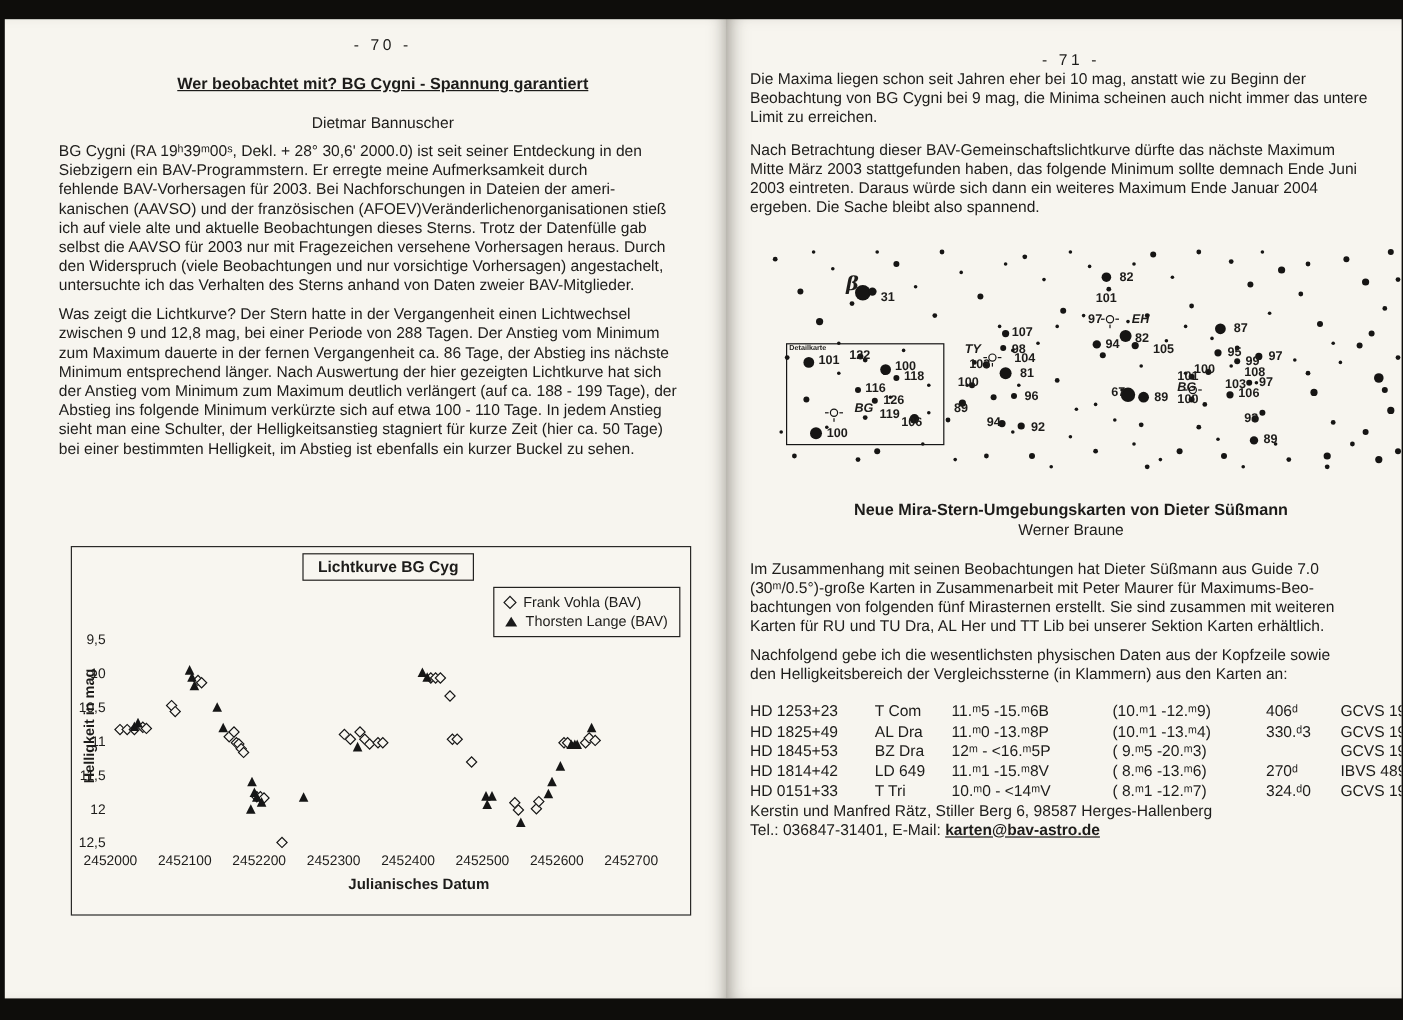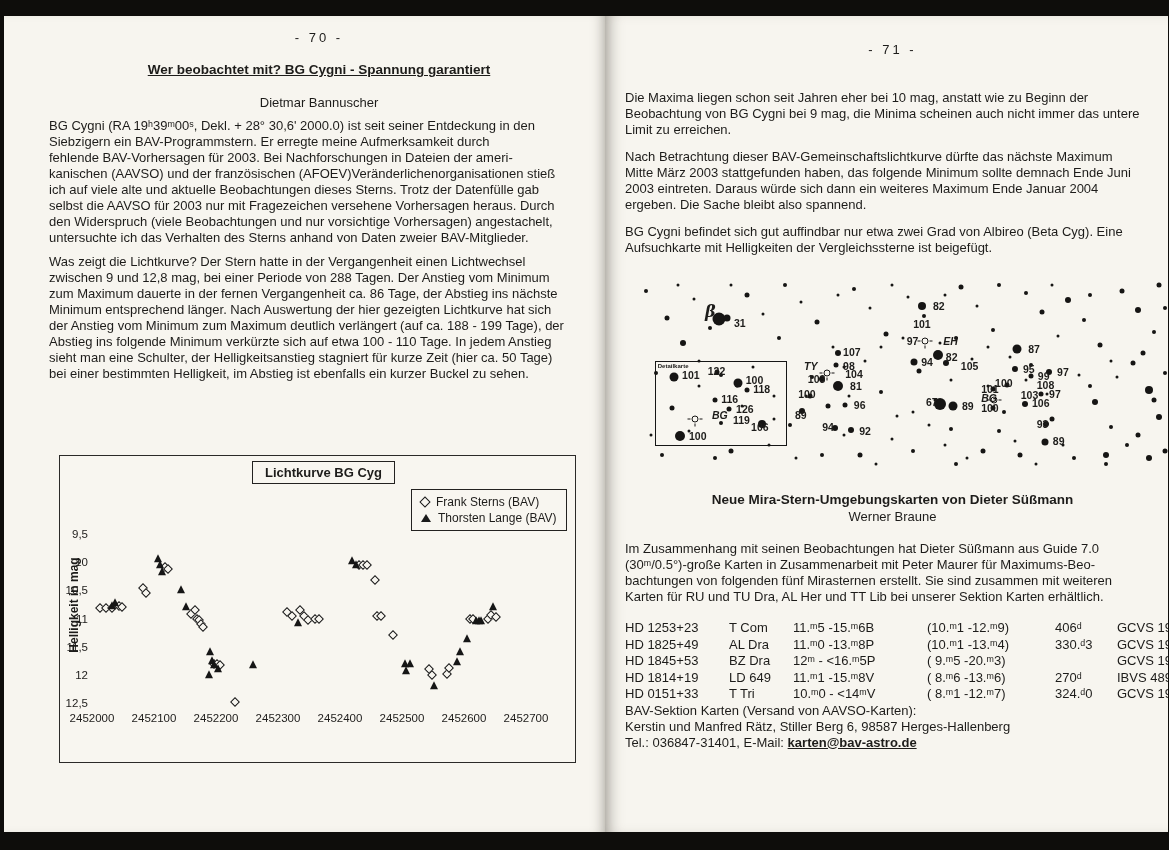--- a/index.html
+++ b/index.html
@@ -87,21 +87,21 @@
 Abstieg ins folgende Minimum verkürzte sich auf etwa 100 - 110 Tage. In jedem Anstieg
 sieht man eine Schulter, der Helligkeitsanstieg stagniert für kurze Zeit (hier ca. 50 Tage)
 bei einer bestimmten Helligkeit, im Abstieg ist ebenfalls ein kurzer Buckel zu sehen.</div>
     </div>
 
     <div class="lc-fig">
       <div class="lc-title">Lichtkurve BG Cyg</div>
       <div class="lc-legend">
         <div class="lg-row">
           <span class="lg-dia"></span>
-          <span>Frank Sterns (BAV)</span>
+          <span>Frank Vohla (BAV)</span>
         </div>
         <div class="lg-row">
           <span class="lg-tri"></span>
           <span>Thorsten Lange (BAV)</span>
         </div>
       </div>
       <div class="lc-ylab">Helligkeit in mag</div>
       <div class="lc-scale" id="lc-scale">
           <div class="ytick" style="top: 0%;">9,5</div>
           <div class="ytick" style="top: 16.6667%;">10</div>
@@ -181,35 +181,34 @@
           <div class="pt-t" style="left: 73.2857%; top: 76.6667%;"></div>
           <div class="pt-t" style="left: 78.8571%; top: 90%;"></div>
           <div class="pt-t" style="left: 84%; top: 76%;"></div>
           <div class="pt-t" style="left: 84.7143%; top: 70%;"></div>
           <div class="pt-t" style="left: 86.4286%; top: 62%;"></div>
           <div class="pt-t" style="left: 88.5714%; top: 51.6667%;"></div>
           <div class="pt-t" style="left: 89.1429%; top: 51.6667%;"></div>
           <div class="pt-t" style="left: 89.7143%; top: 51.6667%;"></div>
           <div class="pt-t" style="left: 92.4286%; top: 43.3333%;"></div>
         </div>
+      <div class="lc-xlab">Julianisches Datum</div>
     </div>
   </div>
 
   <div class="page page-right">
     <div class="col-r">
       <div class="pnum" style="margin-top:26px">- 71 -</div>
-      <div class="para" style="margin-top:32px">Die Maxima liegen schon seit Jahren eher bei 10 mag, anstatt wie zu Beginn der
+      <div class="para" style="margin-top:0">Die Maxima liegen schon seit Jahren eher bei 10 mag, anstatt wie zu Beginn der
 Beobachtung von BG Cygni bei 9 mag, die Minima scheinen auch nicht immer das untere
 Limit zu erreichen.</div>
       <div class="para" style="margin-top:11px">Nach Betrachtung dieser BAV-Gemeinschaftslichtkurve dürfte das nächste Maximum
 Mitte März 2003 stattgefunden haben, das folgende Minimum sollte demnach Ende Juni
 2003 eintreten. Daraus würde sich dann ein weiteres Maximum Ende Januar 2004
 ergeben. Die Sache bleibt also spannend.</div>
-      <div class="para" style="margin-top:11px">BG Cygni befindet sich gut auffindbar nur etwa zwei Grad von Albireo (Beta Cyg). Eine
-Aufsuchkarte mit Helligkeiten der Vergleichssterne ist beigefügt.</div>
 
       <div class="star-chart" id="star-chart">
         <div class="inset">
           <div class="inset-label">Detailkarte</div>
         </div>
       <div class="star" style="left: 15.7%; top: 20.5%; width: 13px; height: 13px;"></div>
           <div class="star" style="left: 17.2%; top: 20%; width: 7px; height: 7px;"></div>
           <div class="star" style="left: 53.6%; top: 13.8%; width: 8px; height: 8px;"></div>
           <div class="star" style="left: 56.6%; top: 39%; width: 10px; height: 10px;"></div>
           <div class="star" style="left: 52.1%; top: 42.6%; width: 7px; height: 7px;"></div>
@@ -430,20 +429,22 @@
           <div class="slabel" style="left: 21.7%; top: 75.9%;">106</div>
           <div class="slabel" style="left: 10.1%; top: 80.5%;">100</div>
         </div>
 
       <div class="sec-title" style="margin-top:18px">Neue Mira-Stern-Umgebungskarten von Dieter Süßmann</div>
       <div class="sec-author" style="margin-top:1px">Werner Braune</div>
       <div class="para" style="margin-top:16px">Im Zusammenhang mit seinen Beobachtungen hat Dieter Süßmann aus Guide 7.0
 (30ᵐ/0.5°)-große Karten in Zusammenarbeit mit Peter Maurer für Maximums-Beo-
 bachtungen von folgenden fünf Mirasternen erstellt. Sie sind zusammen mit weiteren
 Karten für RU und TU Dra, AL Her und TT  Lib bei unserer Sektion Karten erhältlich.</div>
+      <div class="para" style="margin-top:8px">Nachfolgend gebe ich die wesentlichsten physischen Daten aus der Kopfzeile sowie
+den Helligkeitsbereich der Vergleichssterne (in Klammern) aus den Karten an:</div>
 
       <div class="mira-table" style="margin-top:15px" id="mira-table">
           <div class="trow">
             <span>HD 1253+23</span>
             <span>T Com</span>
             <span>11.ᵐ5 -15.ᵐ6B</span>
             <span>(10.ᵐ1 -12.ᵐ9)</span>
             <span>406ᵈ</span>
             <span>GCVS 1985</span>
           </div>
@@ -457,37 +458,36 @@
           </div>
           <div class="trow">
             <span>HD 1845+53</span>
             <span>BZ Dra</span>
             <span>12ᵐ - &lt;16.ᵐ5P</span>
             <span>( 9.ᵐ5 -20.ᵐ3)</span>
             <span></span>
             <span>GCVS 1985</span>
           </div>
           <div class="trow">
-            <span>HD 1814+19</span>
+            <span>HD 1814+42</span>
             <span>LD 649</span>
             <span>11.ᵐ1 -15.ᵐ8V</span>
             <span>( 8.ᵐ6 -13.ᵐ6)</span>
             <span>270ᵈ</span>
             <span>IBVS 4898</span>
           </div>
           <div class="trow">
             <span>HD 0151+33</span>
             <span>T Tri</span>
             <span>10.ᵐ0 - &lt;14ᵐV</span>
             <span>( 8.ᵐ1 -12.ᵐ7)</span>
             <span>324.ᵈ0</span>
             <span>GCVS 1987</span>
           </div>
         </div>
 
       <div class="contact mt0">
-        <div>BAV-Sektion Karten (Versand von AAVSO-Karten):</div>
         <div>Kerstin und Manfred Rätz, Stiller Berg 6, 98587 Herges-Hallenberg</div>
         <div><span>Tel.: 036847-31401, E-Mail: </span><span class="email">karten@bav-astro.de</span></div>
       </div>
     </div>
   </div>
 </div>
 
 </body></html>

